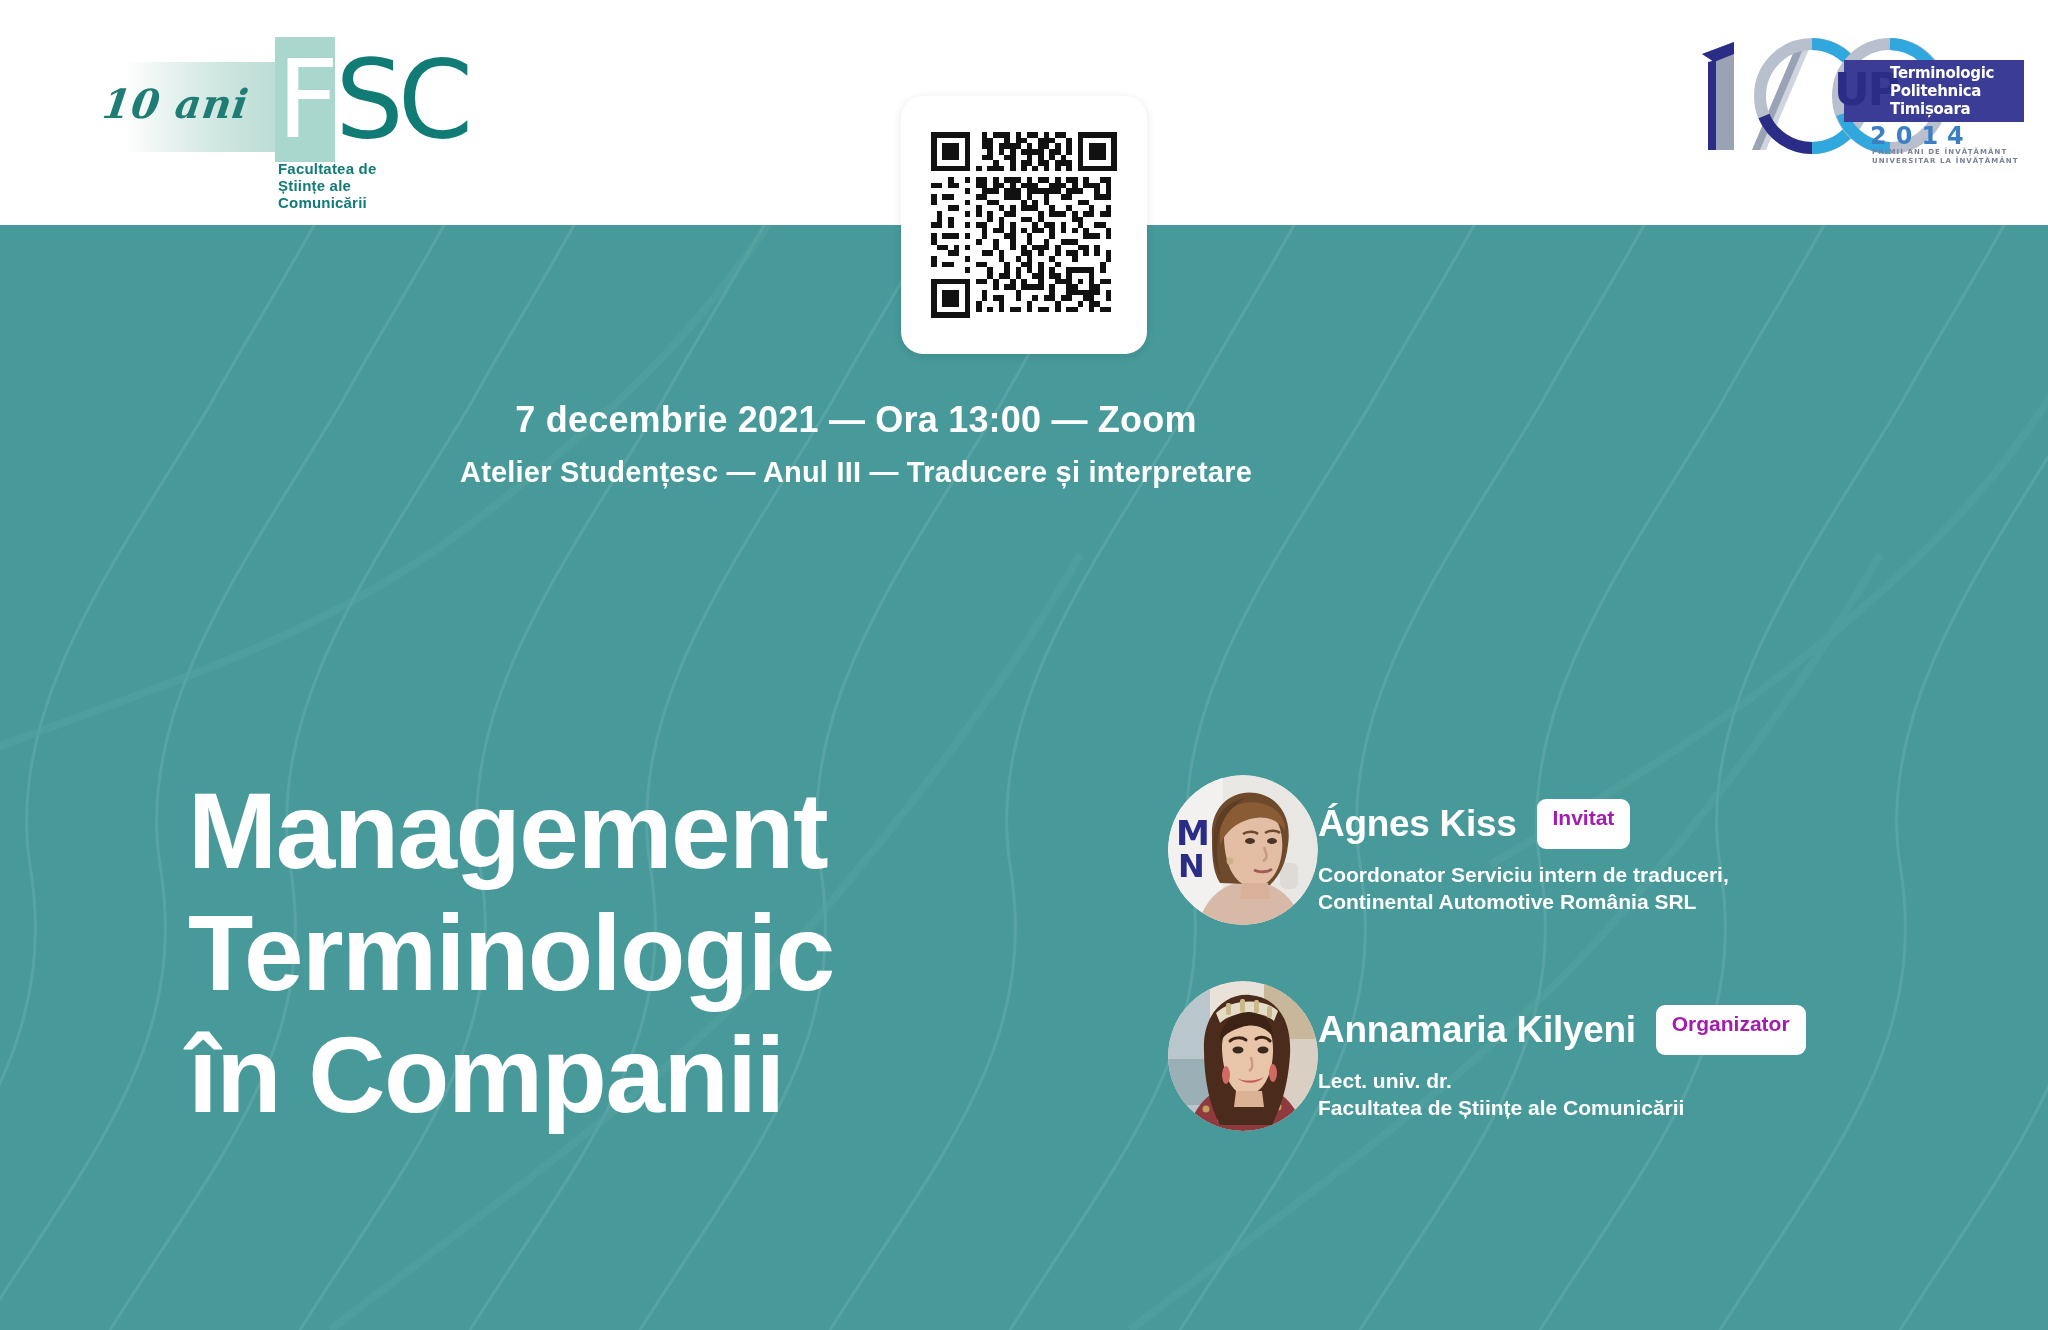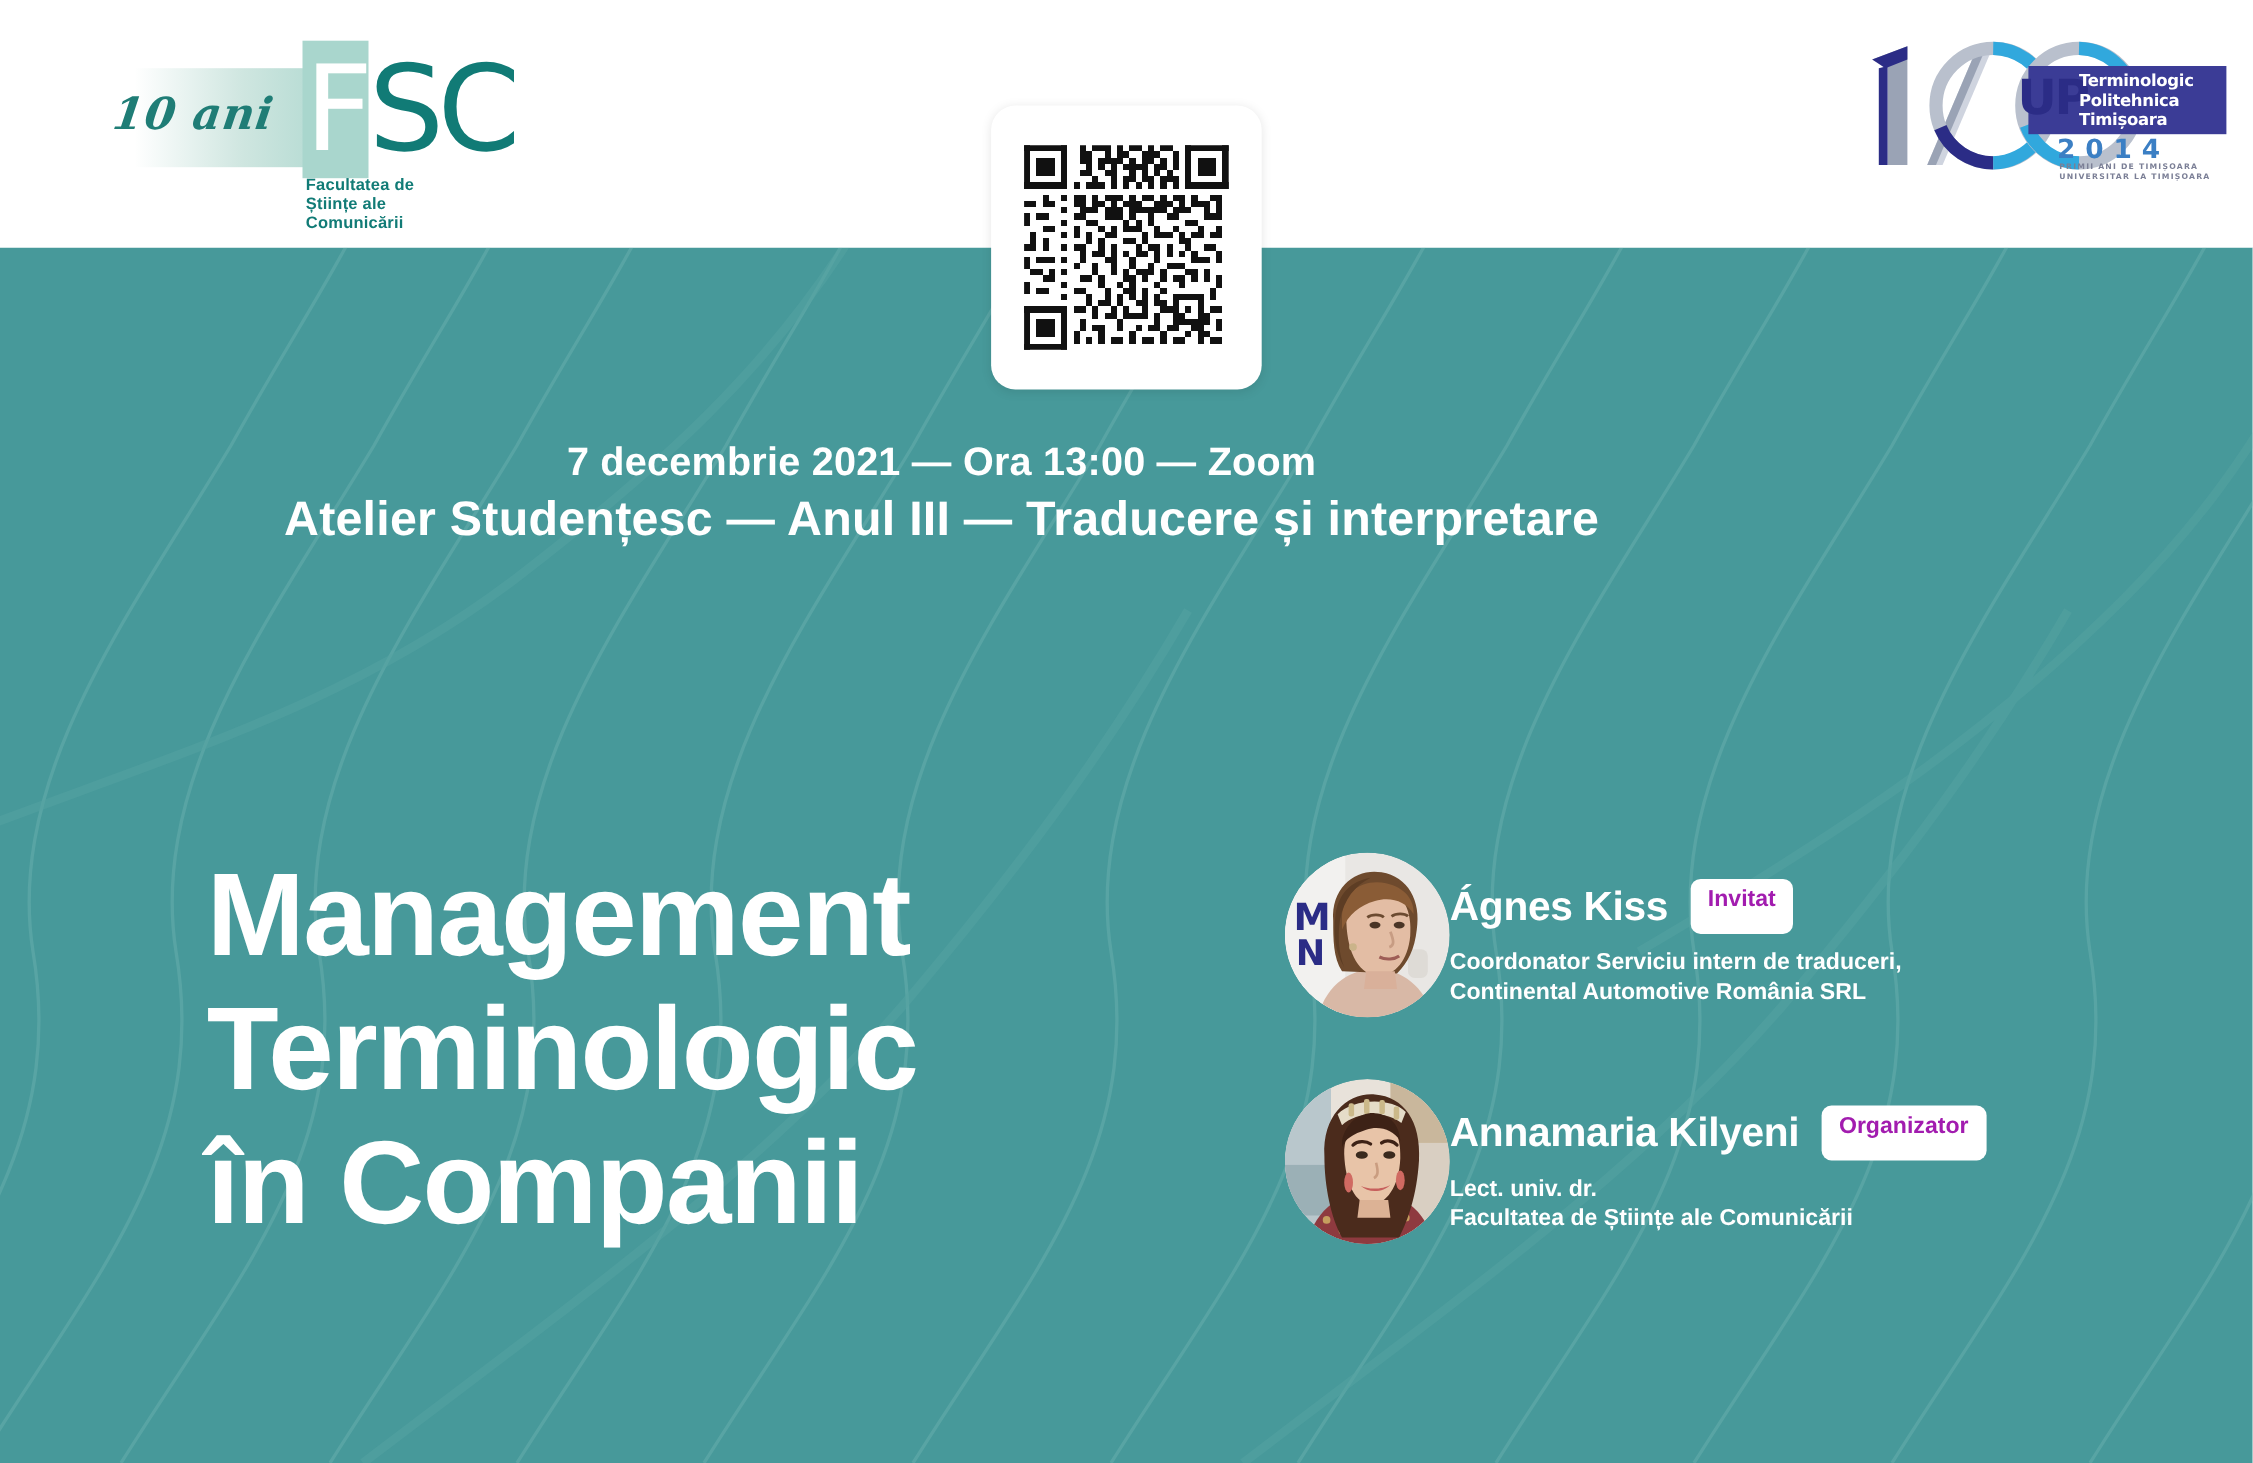--- a/index.html
+++ b/index.html
@@ -195,21 +195,21 @@
   }
   .event-line1 {
     color: #ffffff;
     font-size: 36px;
     font-weight: bold;
     letter-spacing: 0.2px;
     line-height: 52px;
   }
   .event-line2 {
     color: #ffffff;
-    font-size: 44px;
+    font-size: 29px;
     font-weight: bold;
     letter-spacing: 0.2px;
     line-height: 52px;
     margin-top: 0px;
   }
 
   
   .title {
     position: absolute;
     left: 188px;
@@ -339,21 +339,21 @@
         <path d="M 148 82 A 52 52 0 0 0 196 116" fill="none" stroke="#31a8dd" stroke-width="12"></path>
       </svg>
       <div class="upt-band"></div>
       <div class="upt-abbr">UP</div>
       <div class="upt-name">
         <div>Terminologic</div>
         <div>Politehnica</div>
         <div>Timișoara</div>
       </div>
       <div class="upt-year">2014</div>
-      <div class="upt-tag">PRIMII ANI DE TIMIȘOARA UNIVERSITAR LA TIMIȘOARA</div>
+      <div class="upt-tag">PRIMII ANI DE ÎNVĂȚĂMÂNT UNIVERSITAR LA ÎNVĂȚĂMÂNT</div>
     </div>
   </div>
 
   <div class="qr-card">
     <svg class="qr-code" viewBox="0 0 33 33" shape-rendering="crispEdges">
       <rect width="33" height="33" fill="#ffffff"></rect>
       <g fill="#111111">
 
         <rect x="0" y="0" width="7" height="1"></rect>
           <rect x="0" y="6" width="7" height="1"></rect>

